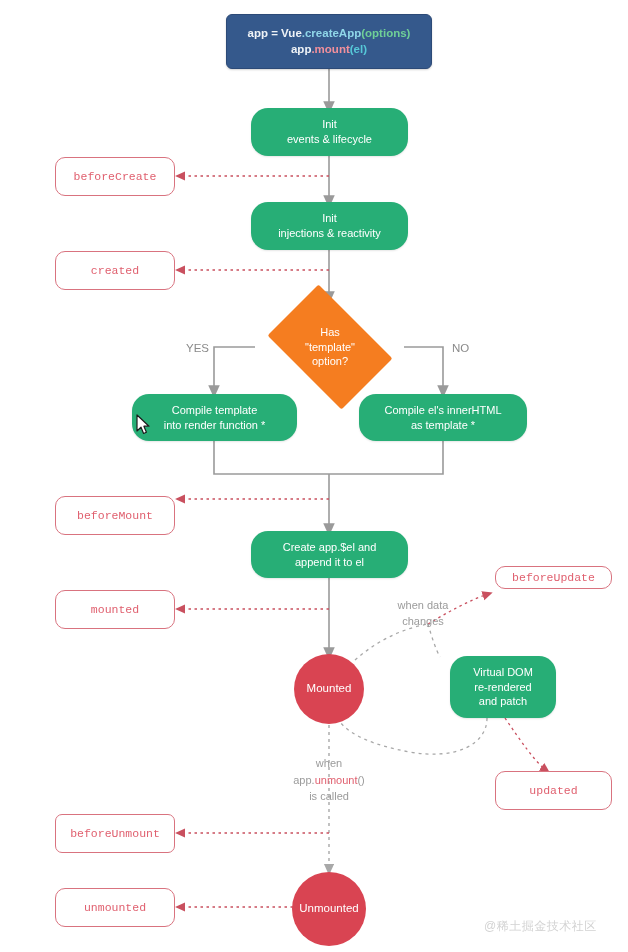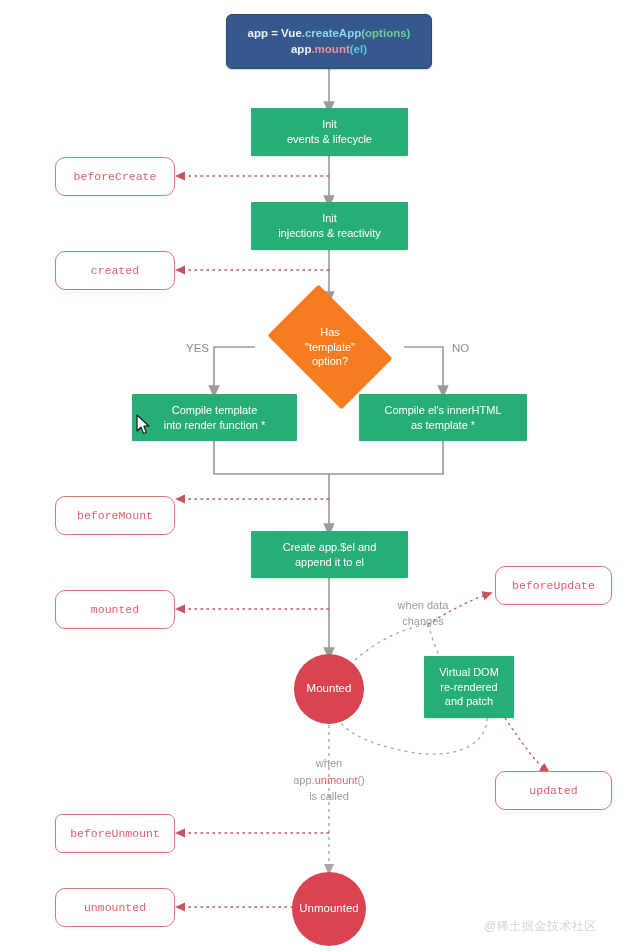--- a/index.html
+++ b/index.html
@@ -47,21 +47,21 @@
   .code-box .ln { white-space: pre; }
   .tok-plain  { color: #eef2f6; }
   .tok-method { color: #8fd6e8; }
   .tok-arg    { color: #6fcf97; }
   .tok-mount  { color: #f2909c; }
   .tok-el     { color: #56c8d8; }
 
   
   .green-box {
     background: #27ae76;
-    border-radius: 1px;
+    border-radius: 17px;
     color: #ffffff;
     font-size: 11px;
     flex-direction: column;
     box-shadow: 0 1px 2px rgba(0,0,0,0.10);
   }
 
   
   .diamond-wrap {
     position: absolute;
   }
@@ -220,21 +220,21 @@
   <div class="node green-box" style="left:359px; top:394px; width:168px; height:47px;">
     <div>Compile el's innerHTML</div>
     <div>as template *</div>
   </div>
 
   <div class="node green-box" style="left:251px; top:531px; width:157px; height:47px;">
     <div>Create app.$el and</div>
     <div>append it to el</div>
   </div>
 
-  <div class="node green-box" style="left:424px; top:656px; width:90px; height:62px;">
+  <div class="node green-box" style="left:450px; top:656px; width:106px; height:62px;">
     <div>Virtual DOM</div>
     <div>re-rendered</div>
     <div>and patch</div>
   </div>
 
   <div class="diamond-wrap" style="left:256px; top:296px; width:148px; height:102px;">
     <div class="diamond-shape"></div>
     <div class="diamond-label">
       <div>Has</div>
       <div>"template"</div>
@@ -246,21 +246,21 @@
   <div class="branch-label" style="left:452px; top:342px;">NO</div>
 
   <div class="node hook-box" style="left:55px; top:157px; width:120px; height:39px;">beforeCreate</div>
 
   <div class="node hook-box" style="left:55px; top:251px; width:120px; height:39px;">created</div>
 
   <div class="node hook-box" style="left:55px; top:480px; width:120px; height:39px;margin-top:16px;">beforeMount</div>
 
   <div class="node hook-box" style="left:55px; top:590px; width:120px; height:39px;">mounted</div>
 
-  <div class="node hook-box" style="left:495px; top:566px; width:117px; height:39px;">beforeUpdate</div>
+  <div class="node hook-box" style="left:495px; top:566px; width:117px; height:23px;">beforeUpdate</div>
 
   <div class="node hook-box" style="left:495px; top:771px; width:117px; height:39px;">updated</div>
 
   <div class="node hook-box" style="left:55px; top:814px; width:120px; height:39px;border-radius:7px;">beforeUnmount</div>
 
   <div class="node hook-box" style="left:55px; top:888px; width:120px; height:39px;">unmounted</div>
 
   <div class="node circle" style="left:294px; top:654px; width:70px; height:70px;">Mounted</div>
 
   <div class="node circle" style="left:292px; top:872px; width:74px; height:74px;">Unmounted</div>

